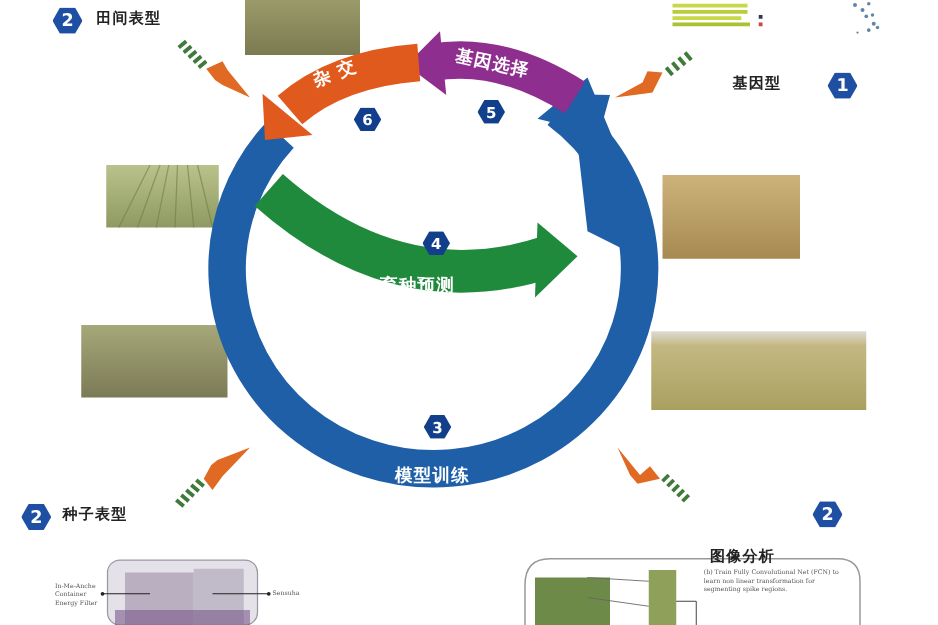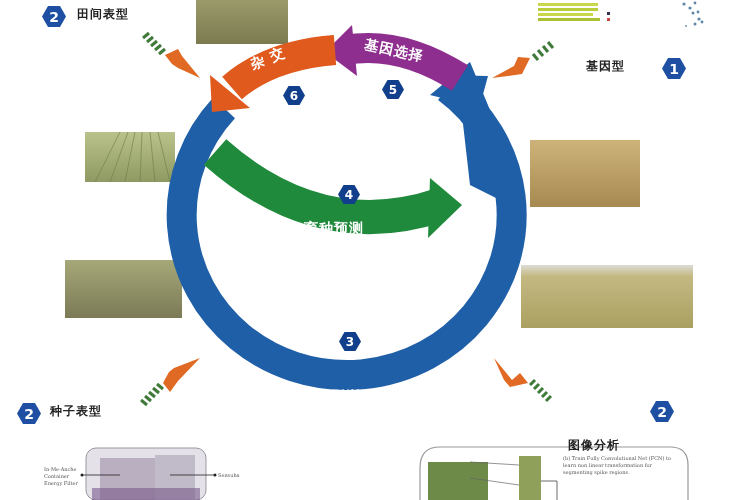--- a/index.html
+++ b/index.html
@@ -204,17 +204,17 @@
   </div>
 
 <div class="hex small" style="left:338px;top:185px;">
     <span>4</span>
   </div>
 <div class="arrow-text" style="left:304px;top:220px;">育种预测</div>
 
 <div class="hex small" style="left:339px;top:332px;">
     <span>3</span>
   </div>
-<div class="arrow-text" style="left:316px;top:372px;margin-top:16px;">模型训练</div>
+<div class="arrow-text" style="left:316px;top:372px;">模型训练</div>
 
 <div class="panel-text" style="left:44px;top:466px;width:36px;">In-Me-Anche Container Energy Filter</div>
 <div class="panel-text" style="left:218px;top:472px;">Sensuha</div>
 <div class="panel-text" style="left:563px;top:455px;width:118px;">(b) Train Fully Convolutional Net (FCN) to learn non linear transformation for segmenting spike regions.</div>
 
 </body></html>

